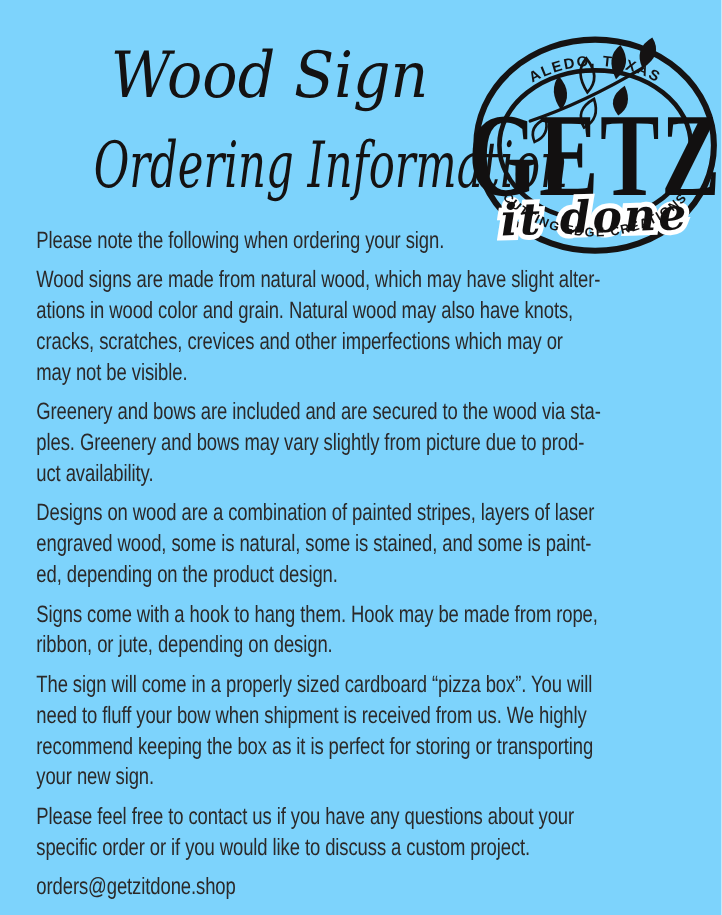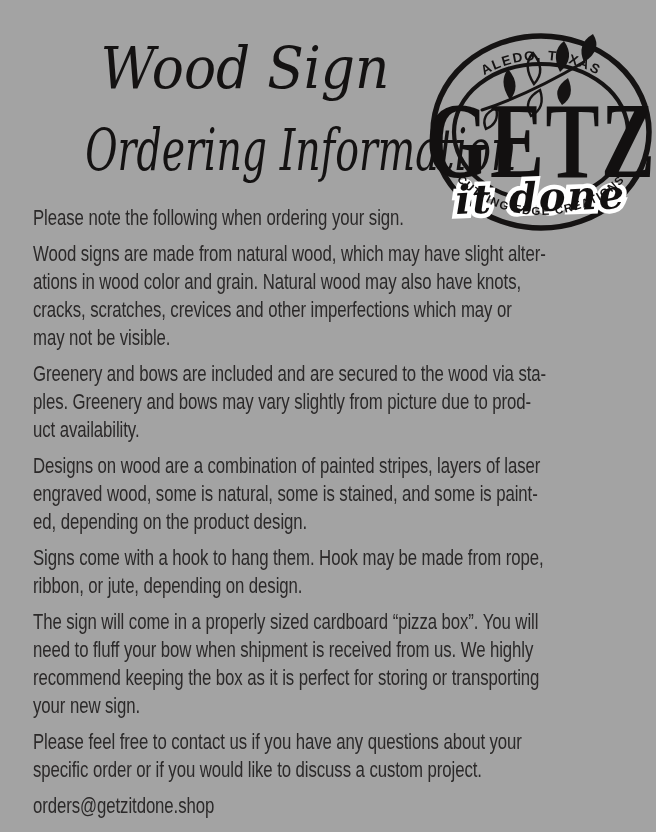--- a/index.html
+++ b/index.html
@@ -11,21 +11,21 @@
     width: 656px;
     height: 832px;
     position: relative;
     overflow: hidden;
     font-family: "Liberation Sans", sans-serif;
     color: #2b2929;
   }
   .page {
     position: absolute;
     inset: 0;
-    background: #a3a3a3;
+    background: #7dd3fc;
   }
 
   
   .title-block {
     position: absolute;
     left: 10px;
     top: 0;
     width: 470px;
     text-align: center;
     color: #141212;

